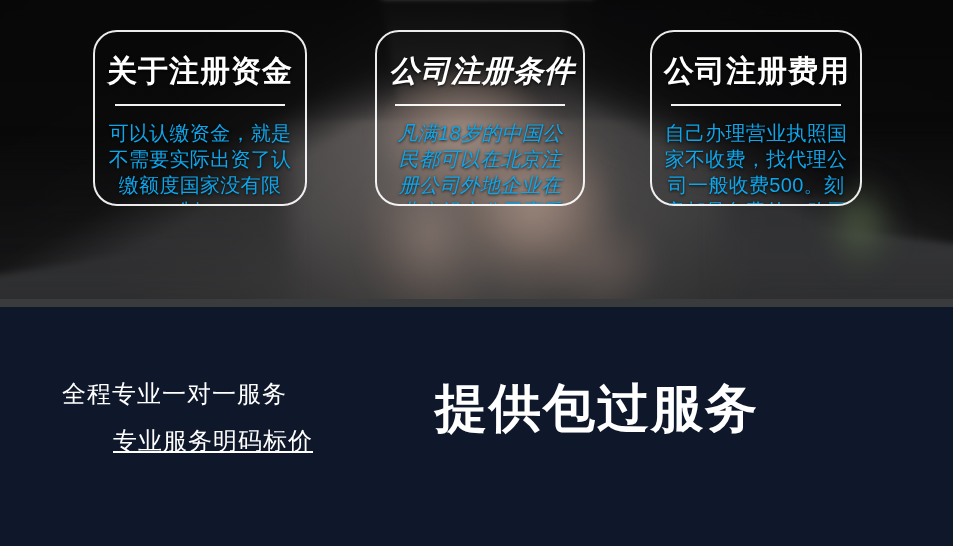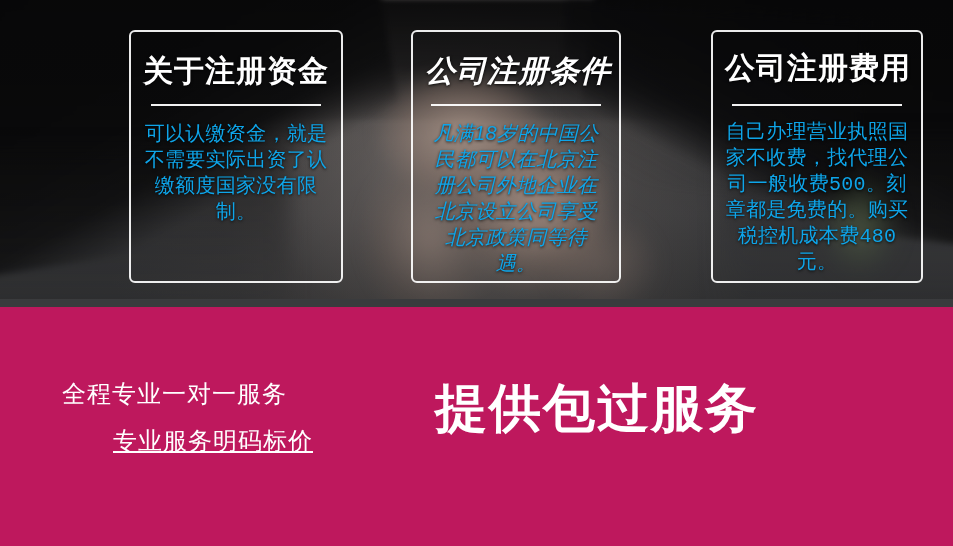--- a/index.html
+++ b/index.html
@@ -141,32 +141,31 @@
   }
 
   
   #cards {
     position: absolute;
     inset: 0;
   }
   .card {
     position: absolute;
     top: 30px;
-    height: 253px;
+    height: 176px;
     border: 2px solid rgba(255,255,255,0.92);
-    border-radius: 6px;
+    border-radius: 24px;
     box-sizing: border-box;
     padding: 22px 12px 0 12px;
     text-align: center;
     overflow: hidden;
-    margin-left: 36px;
   }
   .card-1 { left: 93px;  width: 214px; }
   .card-2 { left: 375px; width: 210px; font-style: italic; }
-  .card-3 { left: 675px; width: 212px; font-family: Liberation Mono, monospace; }
+  .card-3 { left: 650px; width: 212px; }
 
   .card-title {
     color: #ffffff;
     font-size: 30px;
     font-weight: bold;
     line-height: 1.12;
     letter-spacing: 1px;
     white-space: nowrap;
     text-shadow: 0 1px 3px rgba(0,0,0,0.85);
   }
@@ -183,21 +182,21 @@
     letter-spacing: 0.3px;
     text-shadow: 0 1px 3px rgba(0,0,0,0.85);
   }
 
   
   #blue-section {
     position: absolute;
     left: 0; top: 307px;
     width: 953px;
     height: 239px;
-    background: #be185d;
+    background: #0f172a;
     overflow: hidden;
   }
   .blue-left {
     position: absolute;
     left: 0; top: 0;
     width: 420px; height: 100%;
   }
   .blue-line-1 {
     position: absolute;
     left: 62px; top: 73px;

